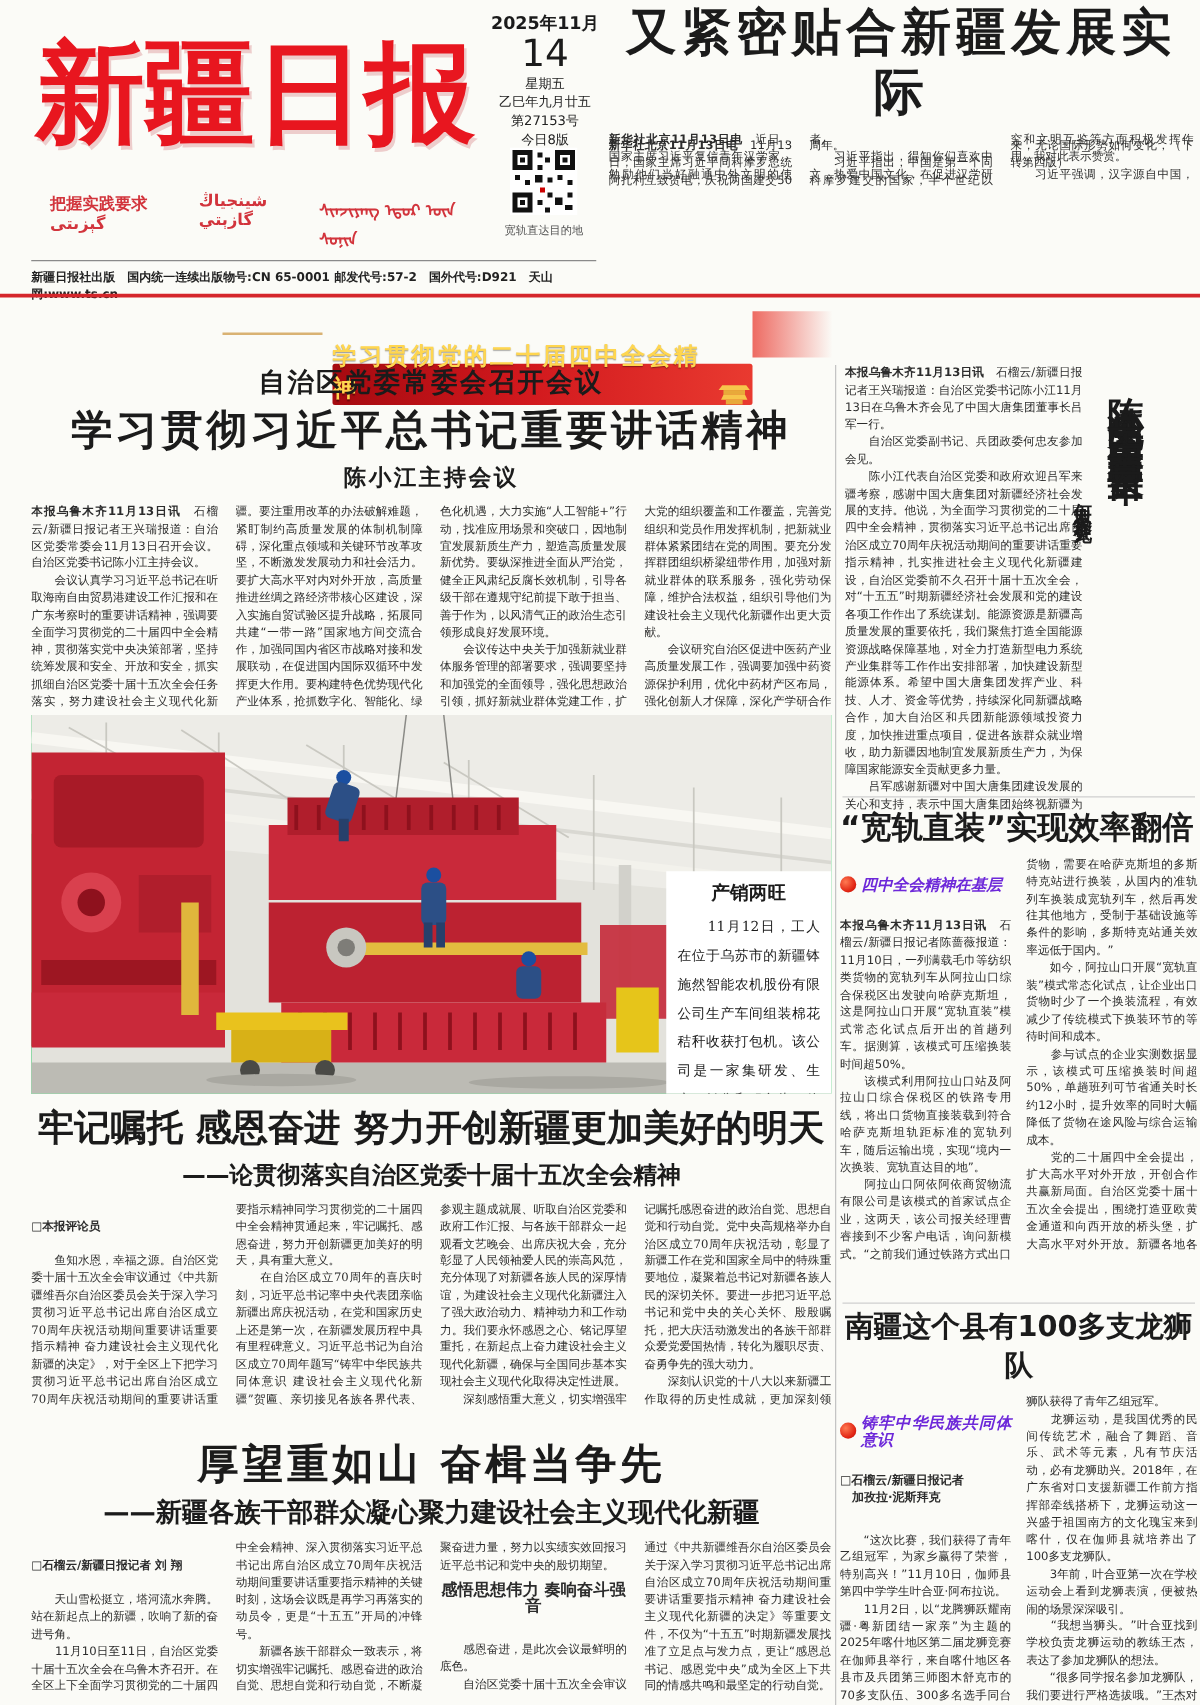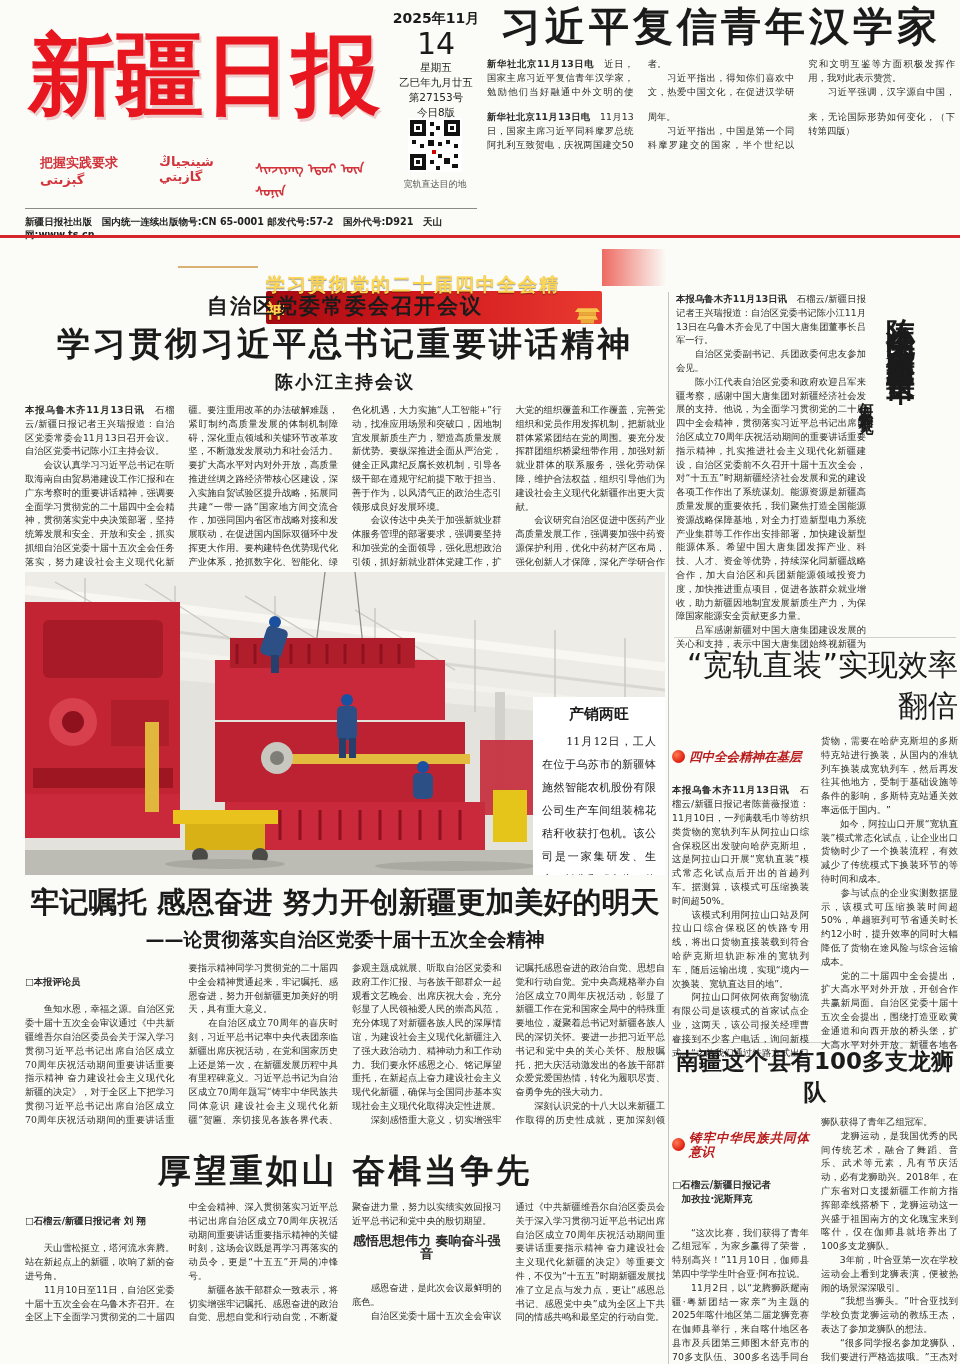--- a/index.html
+++ b/index.html
@@ -79,24 +79,24 @@
   .h-div1{left:674px;top:637px;width:282px;height:1px;background:#cfcfcf;}
   .h-div2{left:674px;top:1042px;width:282px;height:1px;background:#cfcfcf;}
   .meeting-body{left:676px;top:292px;width:190px;height:358px;}
   .meeting-sub-v{left:856px;top:390px;height:150px;writing-mode:vertical-rl;font-size:15px;
                  font-weight:700;letter-spacing:3px;}
   .meeting-head-v{left:882px;top:294px;height:314px;writing-mode:vertical-rl;font-size:29px;
                   font-weight:900;line-height:37px;letter-spacing:4px;}
 
   .alashankou{left:672px;top:642px;width:286px;}
   .ala-kicker{font-size:19px;font-weight:700;text-align:center;}
-  .ala-headline{font-size:30px;font-weight:400;text-align:right;margin-top:3px;}
+  .ala-headline{font-size:25px;font-weight:700;text-align:left;margin-top:3px;}
   .ala-body{margin-top:7px;height:326px;}
   .red-label{display:flex;align-items:center;gap:4px;margin:2px 0 6px;}
-  .red-label .txt{color:#b91c1c;font-weight:900;font-size:12.5px;font-style:italic;}
+  .red-label .txt{color:#6d28d9;font-weight:900;font-size:12.5px;font-style:italic;}
   .pom-icon{width:13px;height:13px;border-radius:50%;flex:0 0 13px;
             background:radial-gradient(circle at 35% 35%,#ff7a52,#e02312 65%,#a80f06);display:inline-block;}
 
   .dragon{left:672px;top:1046px;width:286px;}
   .dragon .headline{font-size:23px;font-weight:900;text-align:center;}
   .dragon-body{margin-top:7px;height:276px;}
   .dragon-byline{font-weight:700;font-size:9.6px;white-space:pre-line;margin-bottom:6px;}
 </style>
 </head>
 <body>
@@ -148,21 +148,21 @@
         <rect x="44" y="46" width="6" height="4" fill="#111"></rect>
       <rect x="28" y="48" width="4" height="4" fill="#111"></rect>
     </svg>
     <div class="qr-label">宽轨直达目的地</div>
   </div>
 
   <div class="abs pub-line">新疆日报社出版　国内统一连续出版物号:CN 65-0001 邮发代号:57-2　国外代号:D921　天山网:www.ts.cn</div>
   <div class="abs red-rule"></div>
 
   <div class="abs story1">
-    <div class="h">习近平复信青年汉学家</div>
+    <div class="h">又紧密贴合新疆发展实际</div>
     <div class="body-text cols-3 b"><b>新华社北京11月13日电</b><span>　近日，国家主席习近平复信青年汉学家，勉励他们当好融通中外文明的使者。
 　　习近平指出，得知你们喜欢中文，热爱中国文化，在促进汉学研究和文明互鉴等方面积极发挥作用，我对此表示赞赏。
 　　习近平强调，汉字源自中国，属于世界，是全人类共同的精神财富，希望你们继续与汉学结缘，（下转第四版）</span></div>
   </div>
 
   <div class="abs story2">
     <div class="body-text cols-3 b"><b>新华社北京11月13日电</b><span>　11月13日，国家主席习近平同科摩罗总统阿扎利互致贺电，庆祝两国建交50周年。
 　　习近平指出，中国是第一个同科摩罗建交的国家，半个世纪以来，无论国际形势如何变化，（下转第四版）</span></div>
   </div>
 
@@ -300,20 +300,21 @@
       <div class="byline">□本报评论员</div>
       <span>　　鱼知水恩，幸福之源。自治区党委十届十五次全会审议通过《中共新疆维吾尔自治区委员会关于深入学习贯彻习近平总书记出席自治区成立70周年庆祝活动期间重要讲话重要指示精神 奋力建设社会主义现代化新疆的决定》，对于全区上下把学习贯彻习近平总书记出席自治区成立70周年庆祝活动期间的重要讲话重要指示精神同学习贯彻党的二十届四中全会精神贯通起来，牢记嘱托、感恩奋进，努力开创新疆更加美好的明天，具有重大意义。
 　　在自治区成立70周年的喜庆时刻，习近平总书记率中央代表团亲临新疆出席庆祝活动，在党和国家历史上还是第一次，在新疆发展历程中具有里程碑意义。习近平总书记为自治区成立70周年题写“铸牢中华民族共同体意识 建设社会主义现代化新疆”贺匾、亲切接见各族各界代表、参观主题成就展、听取自治区党委和政府工作汇报、与各族干部群众一起观看文艺晚会、出席庆祝大会，充分彰显了人民领袖爱人民的崇高风范，充分体现了对新疆各族人民的深厚情谊，为建设社会主义现代化新疆注入了强大政治动力、精神动力和工作动力。我们要永怀感恩之心、铭记厚望重托，在新起点上奋力建设社会主义现代化新疆，确保与全国同步基本实现社会主义现代化取得决定性进展。
 　　深刻感悟重大意义，切实增强牢记嘱托感恩奋进的政治自觉、思想自觉和行动自觉。党中央高规格举办自治区成立70周年庆祝活动，彰显了新疆工作在党和国家全局中的特殊重要地位，凝聚着总书记对新疆各族人民的深切关怀。要进一步把习近平总书记和党中央的关心关怀、殷殷嘱托，把大庆活动激发出的各族干部群众爱党爱国热情，转化为履职尽责、奋勇争先的强大动力。
 　　深刻认识党的十八大以来新疆工作取得的历史性成就，更加深刻领悟“两个确立”的决定性意义、坚决做到“两个维护”。今日之新疆，社会大局持续稳定，中华民族共同体建设加快推进，经济社会发展和民生改善取得显著进步，改革开放持续深化，生态环境不断改善，兵地融合发展有力推进，党的建设全面加强，中国式现代化新疆实践迈出坚实步伐。新时代新疆工作取得的重大成就，根本在于习近平总书记领航掌舵，在于习近平新时代中国特色社会主义思想科学引领。要进一步领会“两个确立”是战胜一切艰难险阻、应对一切不确定性的最大确定性、最大底气、最大保证，完整准确全面贯彻新时代党的治疆方略，推动新疆工作在错综复杂中守正创新、在矛盾风险中胜利前进。（下转第四版）</span>
     </div>
   </div>
 
   <div class="abs endeavor">
     <div class="headline">厚望重如山 奋楫当争先</div>
+    <div class="subhead">——新疆各族干部群众凝心聚力建设社会主义现代化新疆</div>
     <div class="body-text cols-4 e-body">
       <div class="byline">□石榴云/新疆日报记者 刘 翔</div>
       <span>　　天山雪松挺立，塔河流水奔腾。站在新起点上的新疆，吹响了新的奋进号角。
 　　11月10日至11日，自治区党委十届十五次全会在乌鲁木齐召开。在全区上下全面学习贯彻党的二十届四中全会精神、深入贯彻落实习近平总书记出席自治区成立70周年庆祝活动期间重要讲话重要指示精神的关键时刻，这场会议既是再学习再落实的动员令，更是“十五五”开局的冲锋号。
 　　新疆各族干部群众一致表示，将切实增强牢记嘱托、感恩奋进的政治自觉、思想自觉和行动自觉，不断凝聚奋进力量，努力以实绩实效回报习近平总书记和党中央的殷切期望。</span>
       <div class="inline-subhead">感悟思想伟力 奏响奋斗强音</div>
       <span>　　感恩奋进，是此次会议最鲜明的底色。
 　　自治区党委十届十五次全会审议通过《中共新疆维吾尔自治区委员会关于深入学习贯彻习近平总书记出席自治区成立70周年庆祝活动期间重要讲话重要指示精神 奋力建设社会主义现代化新疆的决定》等重要文件，不仅为“十五五”时期新疆发展找准了立足点与发力点，更让“感恩总书记、感恩党中央”成为全区上下共同的情感共鸣和最坚定的行动自觉。
 　　“习近平总书记率中央代表团出席自治区成立70周年庆祝活动，在党和国家历史上是第一次，这为我们的奋进之路注入了不竭动力。”吐鲁番市委党校公共教研室副讲师帕孜艾尔·阿不力孜说，“要吃透全会精神，把握实践要求，引导各族干部群众永怀感恩之心，铭记厚望重托，在新起点上再接再厉、接续奋斗。”
 　　全会部署既精准对标党中央要求，又紧密贴合新疆发展实际，从产业发展到民生改善、从民族团结到生态保护，每一项举措都落实总书记的嘱托、回应群众的期盼。“这深刻体现了自治区党委‘党中央有号召、新疆见行动’的政治担当。”自治区发展和改革委员会党组书记文华表示，将以更实举措对标全会明确的任务，努力开创新疆更加美好的明天。（下转第四版）</span>

